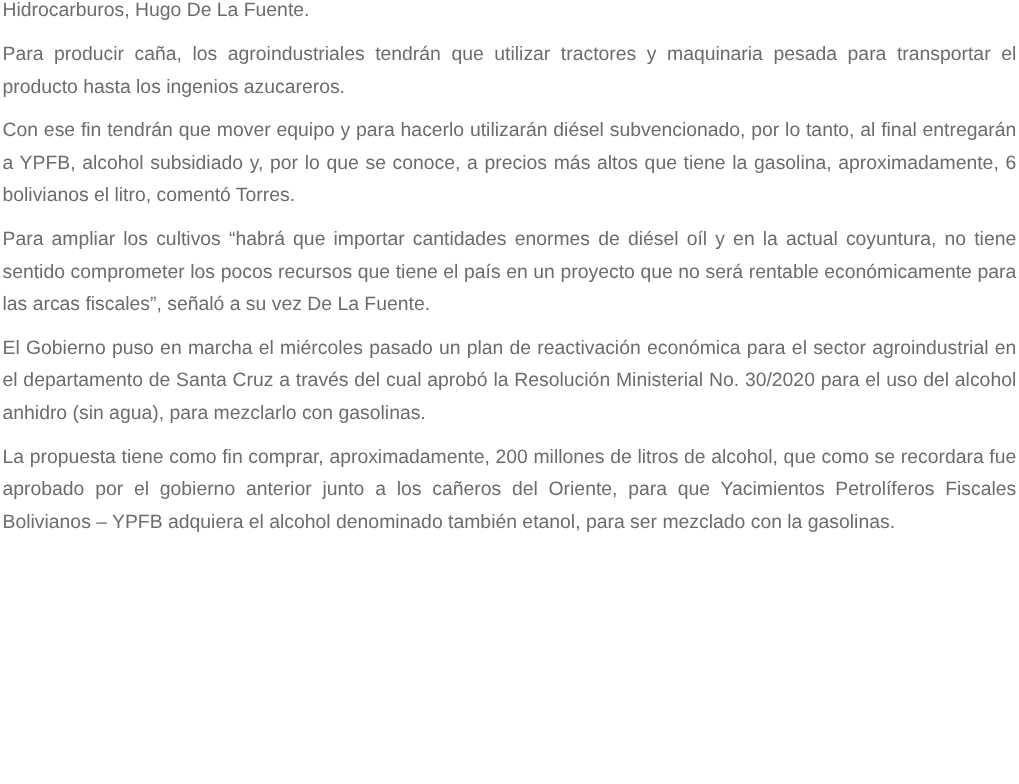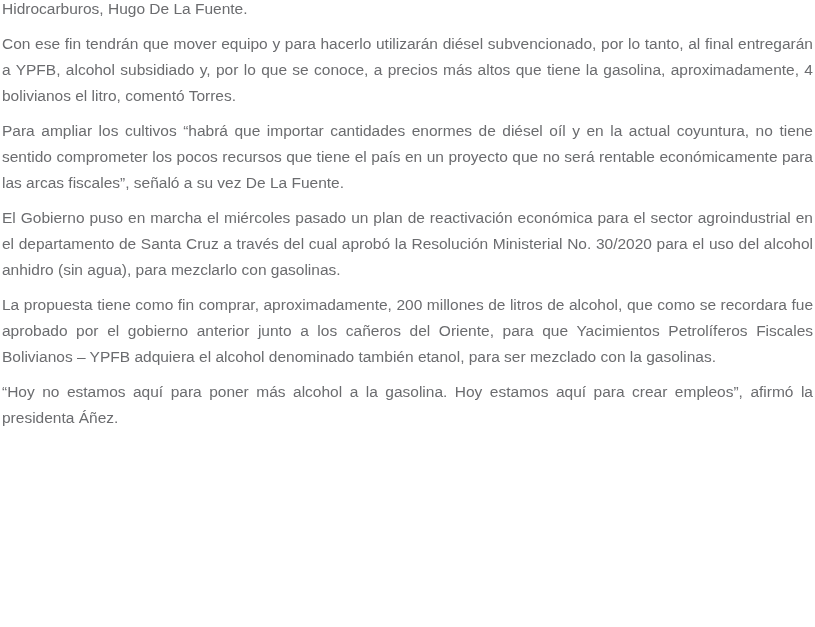--- a/index.html
+++ b/index.html
@@ -27,18 +27,18 @@
     margin: 0 0 9px 0;
     text-align: justify;
     text-justify: inter-word;
   }
 </style>
 </head>
 <body>
 
 <div class="article-body">
   <p>Hidrocarburos, Hugo De La Fuente.</p>
-  <p>Con ese fin tendrán que mover equipo y para hacerlo utilizarán diésel subvencionado, por lo tanto, al final entregarán a YPFB, alcohol subsidiado y, por lo que se conoce, a precios más altos que tiene la gasolina, aproximadamente, 4 bolivianos el litro, comentó Torres.</p>
+  <p>Para producir caña, los agroindustriales tendrán que utilizar tractores y maquinaria pesada para transportar el producto hasta los ingenios azucareros.</p>
+  <p>Con ese fin tendrán que mover equipo y para hacerlo utilizarán diésel subvencionado, por lo tanto, al final entregarán a YPFB, alcohol subsidiado y, por lo que se conoce, a precios más altos que tiene la gasolina, aproximadamente, 6 bolivianos el litro, comentó Torres.</p>
   <p>Para ampliar los cultivos “habrá que importar cantidades enormes de diésel oíl y en la actual coyuntura, no tiene sentido comprometer los pocos recursos que tiene el país en un proyecto que no será rentable económicamente para las arcas fiscales”, señaló a su vez De La Fuente.</p>
   <p>El Gobierno puso en marcha el miércoles pasado un plan de reactivación económica  para el sector agroindustrial en el departamento de Santa Cruz a través del cual aprobó la Resolución Ministerial No.  30/2020 para el uso del alcohol anhidro (sin agua),  para mezclarlo con gasolinas.</p>
   <p>La propuesta tiene como fin comprar, aproximadamente, 200 millones de litros de alcohol, que como se recordara fue aprobado por el gobierno anterior junto a los cañeros del Oriente, para que Yacimientos Petrolíferos Fiscales Bolivianos – YPFB adquiera el alcohol denominado también etanol, para ser mezclado con la gasolinas.</p>
-  <p>“Hoy no estamos aquí para poner más alcohol a la gasolina. Hoy estamos aquí para crear empleos”, afirmó la presidenta Áñez.</p>
 </div>
 
 </body></html>

